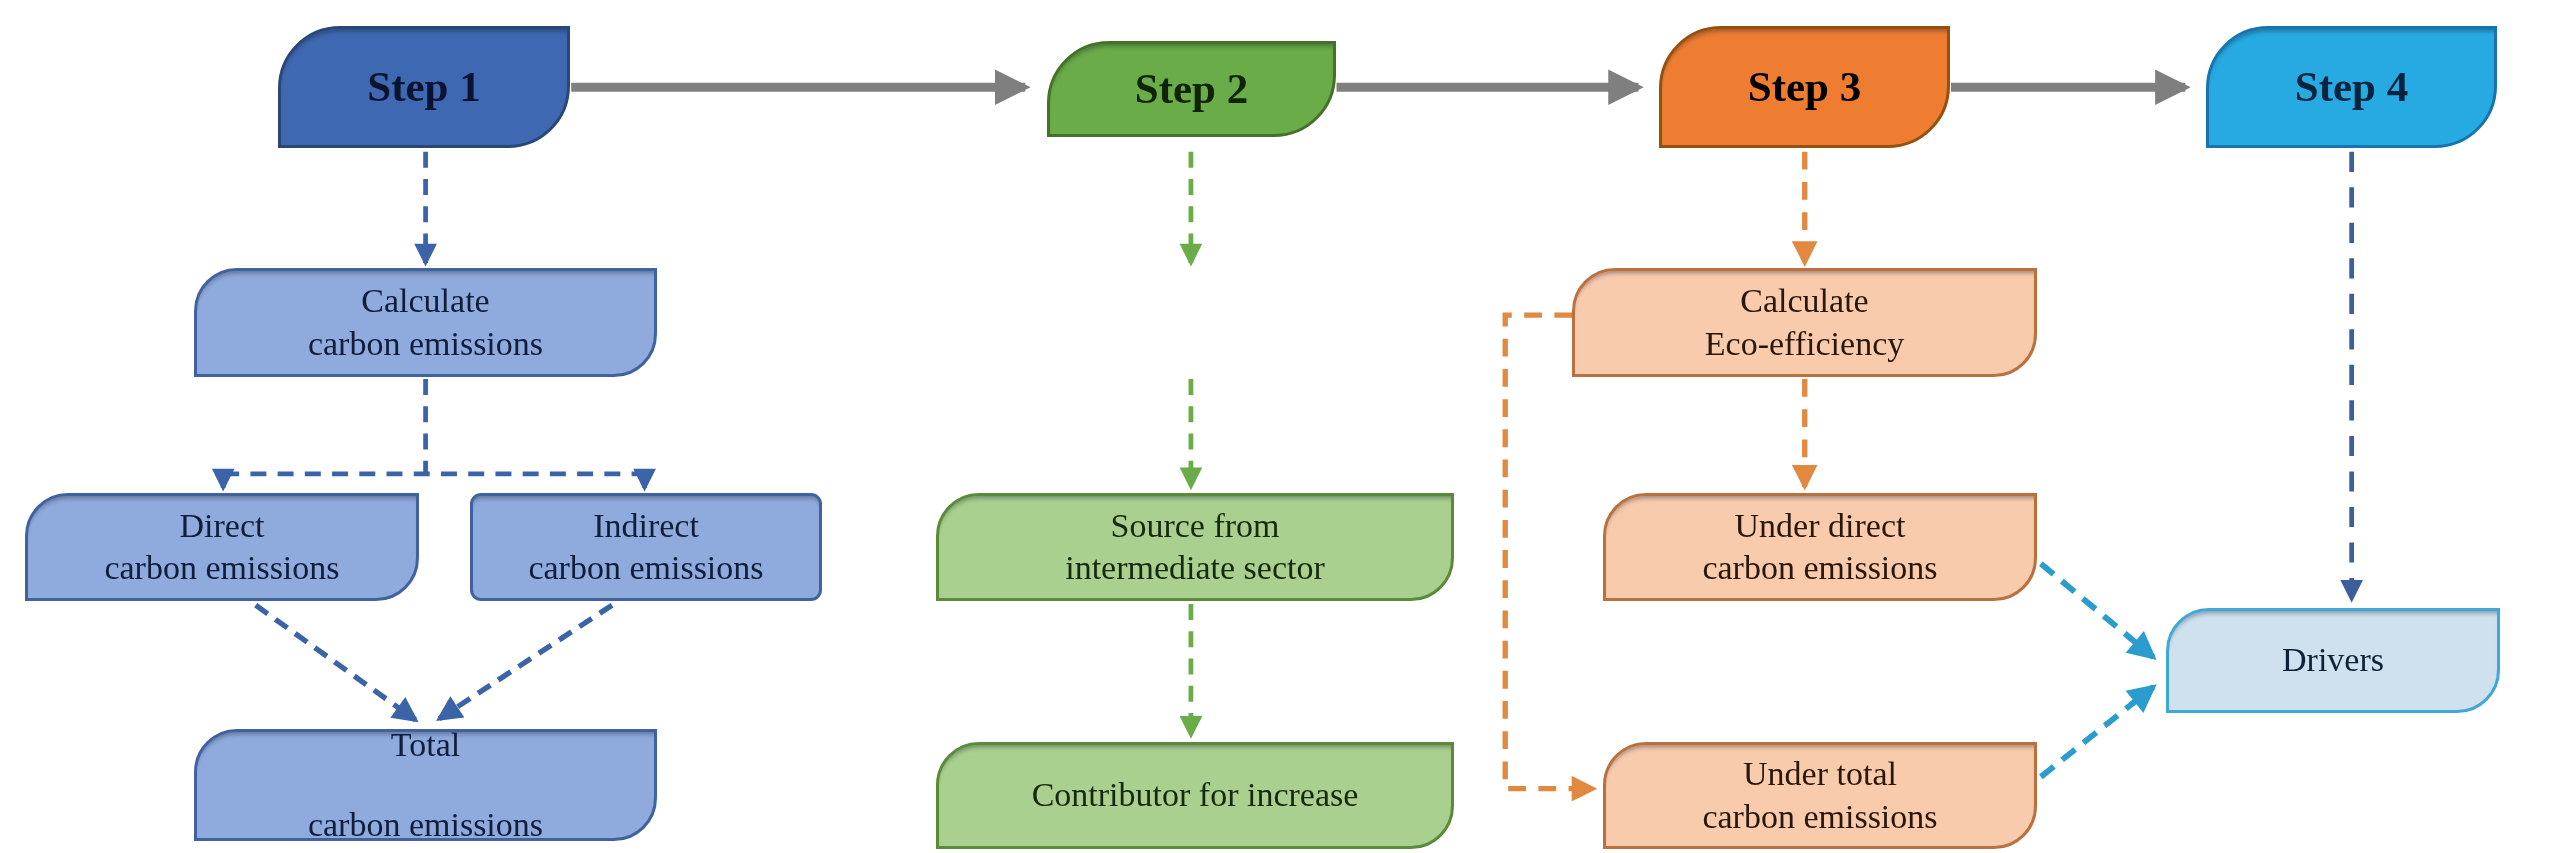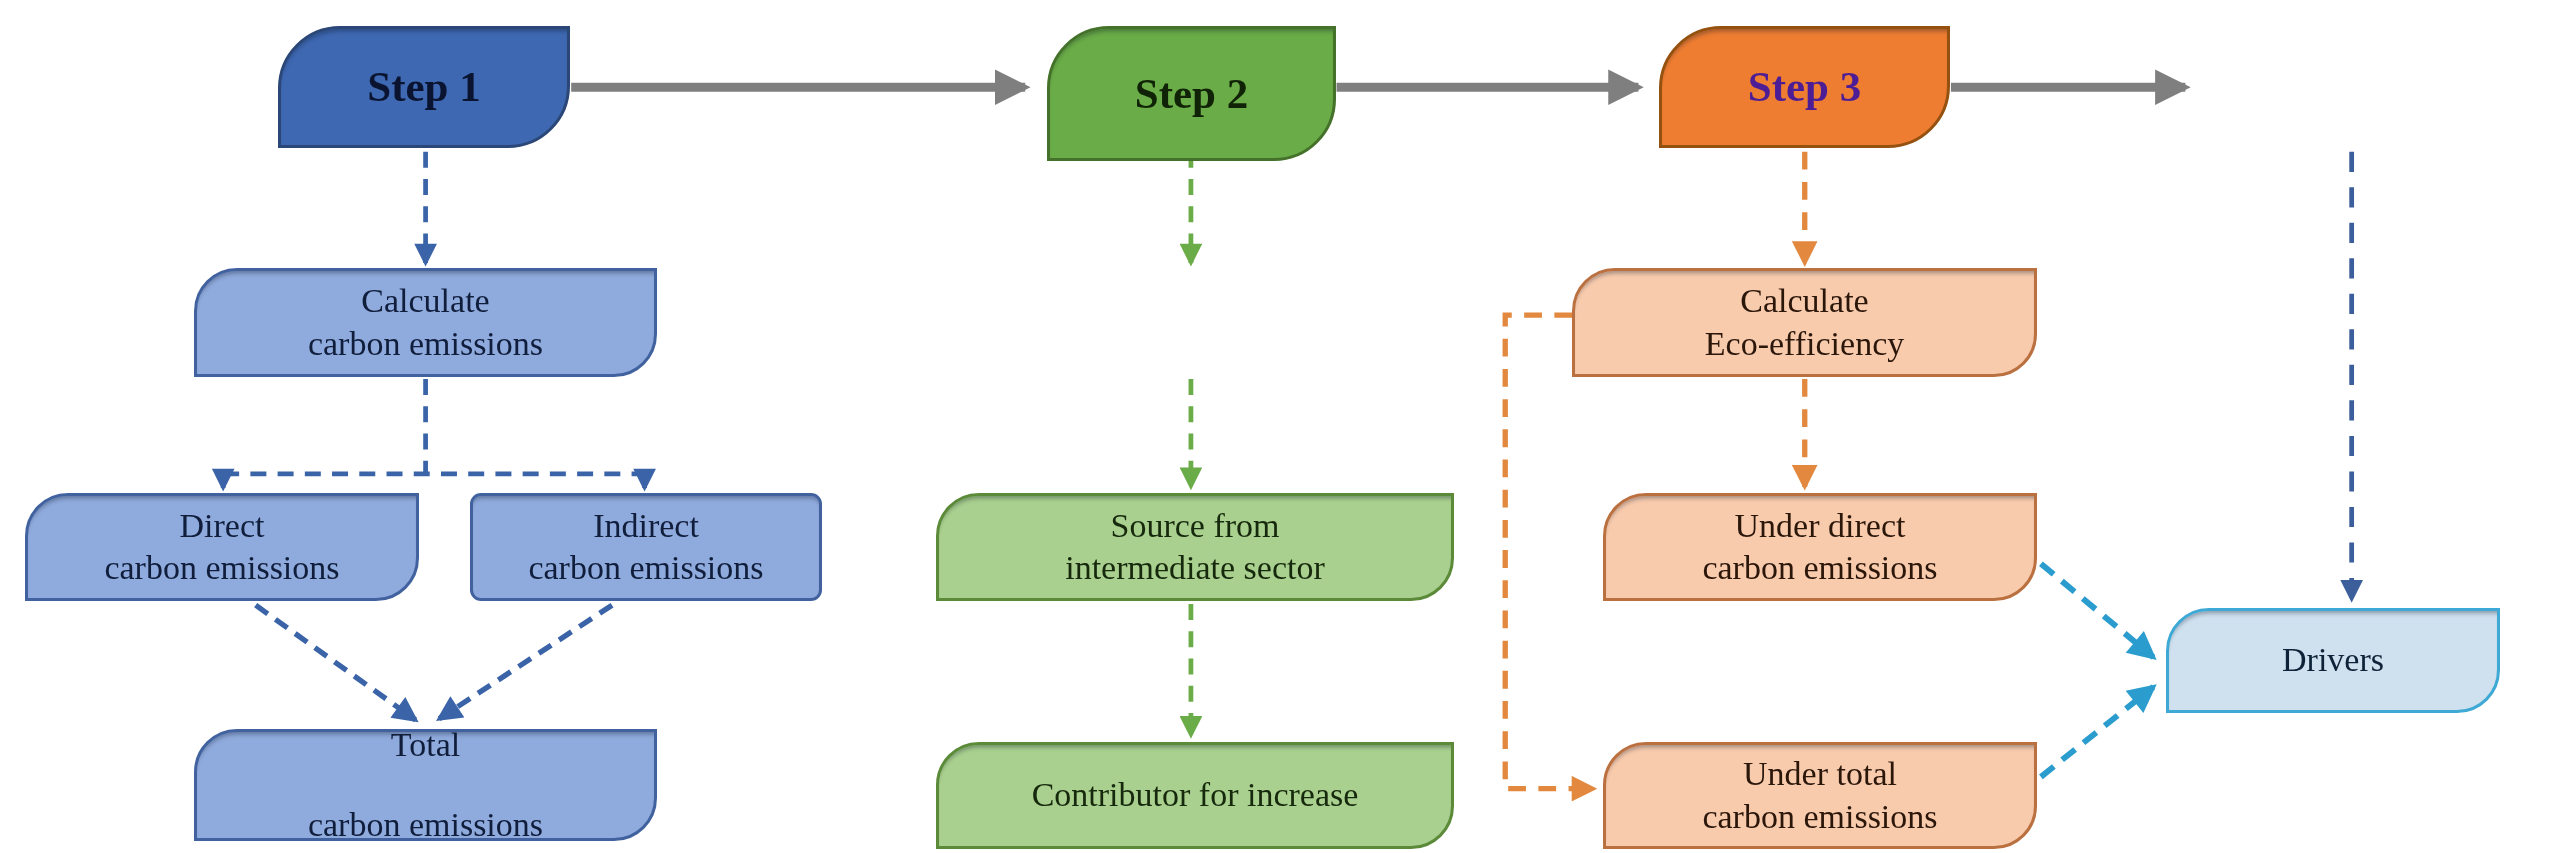--- a/index.html
+++ b/index.html
@@ -23,21 +23,21 @@
     border-radius:59px 0 59px 0;
     box-shadow:inset 0 5.3px 4.1px -3px rgba(10,20,40,0.35);
     line-height:1.25;
   }
   .box span{display:block;white-space:nowrap;}
   .hdr{font-size:43px;font-weight:bold;border-radius:62px 0 62px 0;}
   .body-box{font-size:34px;border-radius:43px 0 43px 0;}
 
   .hdr-blue  {background:#3E68B1;border:3px solid #2A4778;color:#0A1430;}
   .hdr-green {background:#6AAC47;border:3px solid #44722B;color:#102306;}
-  .hdr-orange{background:#EE7D31;border:3px solid #94510F;color:#4c1d95;}
+  .hdr-orange{background:#EE7D31;border:3px solid #94510F;color:#000000;}
   .hdr-cyan  {background:#27AAE1;border:3px solid #1774AE;color:#06233F;}
 
   .lt-blue   {background:#8FAADC;border:3px solid #41629F;color:#101E3C;}
   .lt-green  {background:#A9D08E;border:3px solid #5B8A38;color:#17290D;}
   .lt-orange {background:#F8CBAD;border:3px solid #BB7040;color:#2B160A;}
   .lt-cyan   {background:#CFE0EF;border:3px solid #3FA9D5;color:#0E2238;}
 </style>
 </head>
 <body>
 
@@ -86,25 +86,28 @@
 
     <path d="M3448 952 L3638 1110" stroke="#2B9CCE" stroke-width="10" stroke-dasharray="28 18" fill="none" marker-end="url(#mCyan)"></path>
     <path d="M3448 1312 L3638 1160" stroke="#2B9CCE" stroke-width="10" stroke-dasharray="28 18" fill="none" marker-end="url(#mCyan)"></path>
 
     <path d="M3973 256 L3973 1012" stroke="#3C5F9C" stroke-width="8" stroke-dasharray="34 26" fill="none" marker-end="url(#mNavy)"></path>
   </svg>
 
   <div class="box hdr hdr-blue" style="left:278px;top:26px;width:292px;height:122px;">
     <span>Step 1</span>
   </div>
-  <div class="box hdr hdr-green" style="left:1047px;top:26px;width:289px;height:135px;">
+  <div class="box hdr hdr-green" style="left:1047px;top:41px;width:289px;height:96px;">
     <span>Step 2</span>
   </div>
   <div class="box hdr hdr-orange" style="left:1659px;top:26px;width:291px;height:122px;">
     <span>Step 3</span>
+  </div>
+  <div class="box hdr hdr-cyan" style="left:2206px;top:26px;width:291px;height:122px;">
+    <span>Step 4</span>
   </div>
 
   <div class="box body-box lt-blue" style="left:194px;top:268px;width:463px;height:109px;">
     <span>Calculate</span>
     <span>carbon emissions</span>
   </div>
   <div class="box body-box lt-blue" style="left:25px;top:493px;width:394px;height:108px;">
     <span>Direct</span>
     <span>carbon emissions</span>
   </div>

